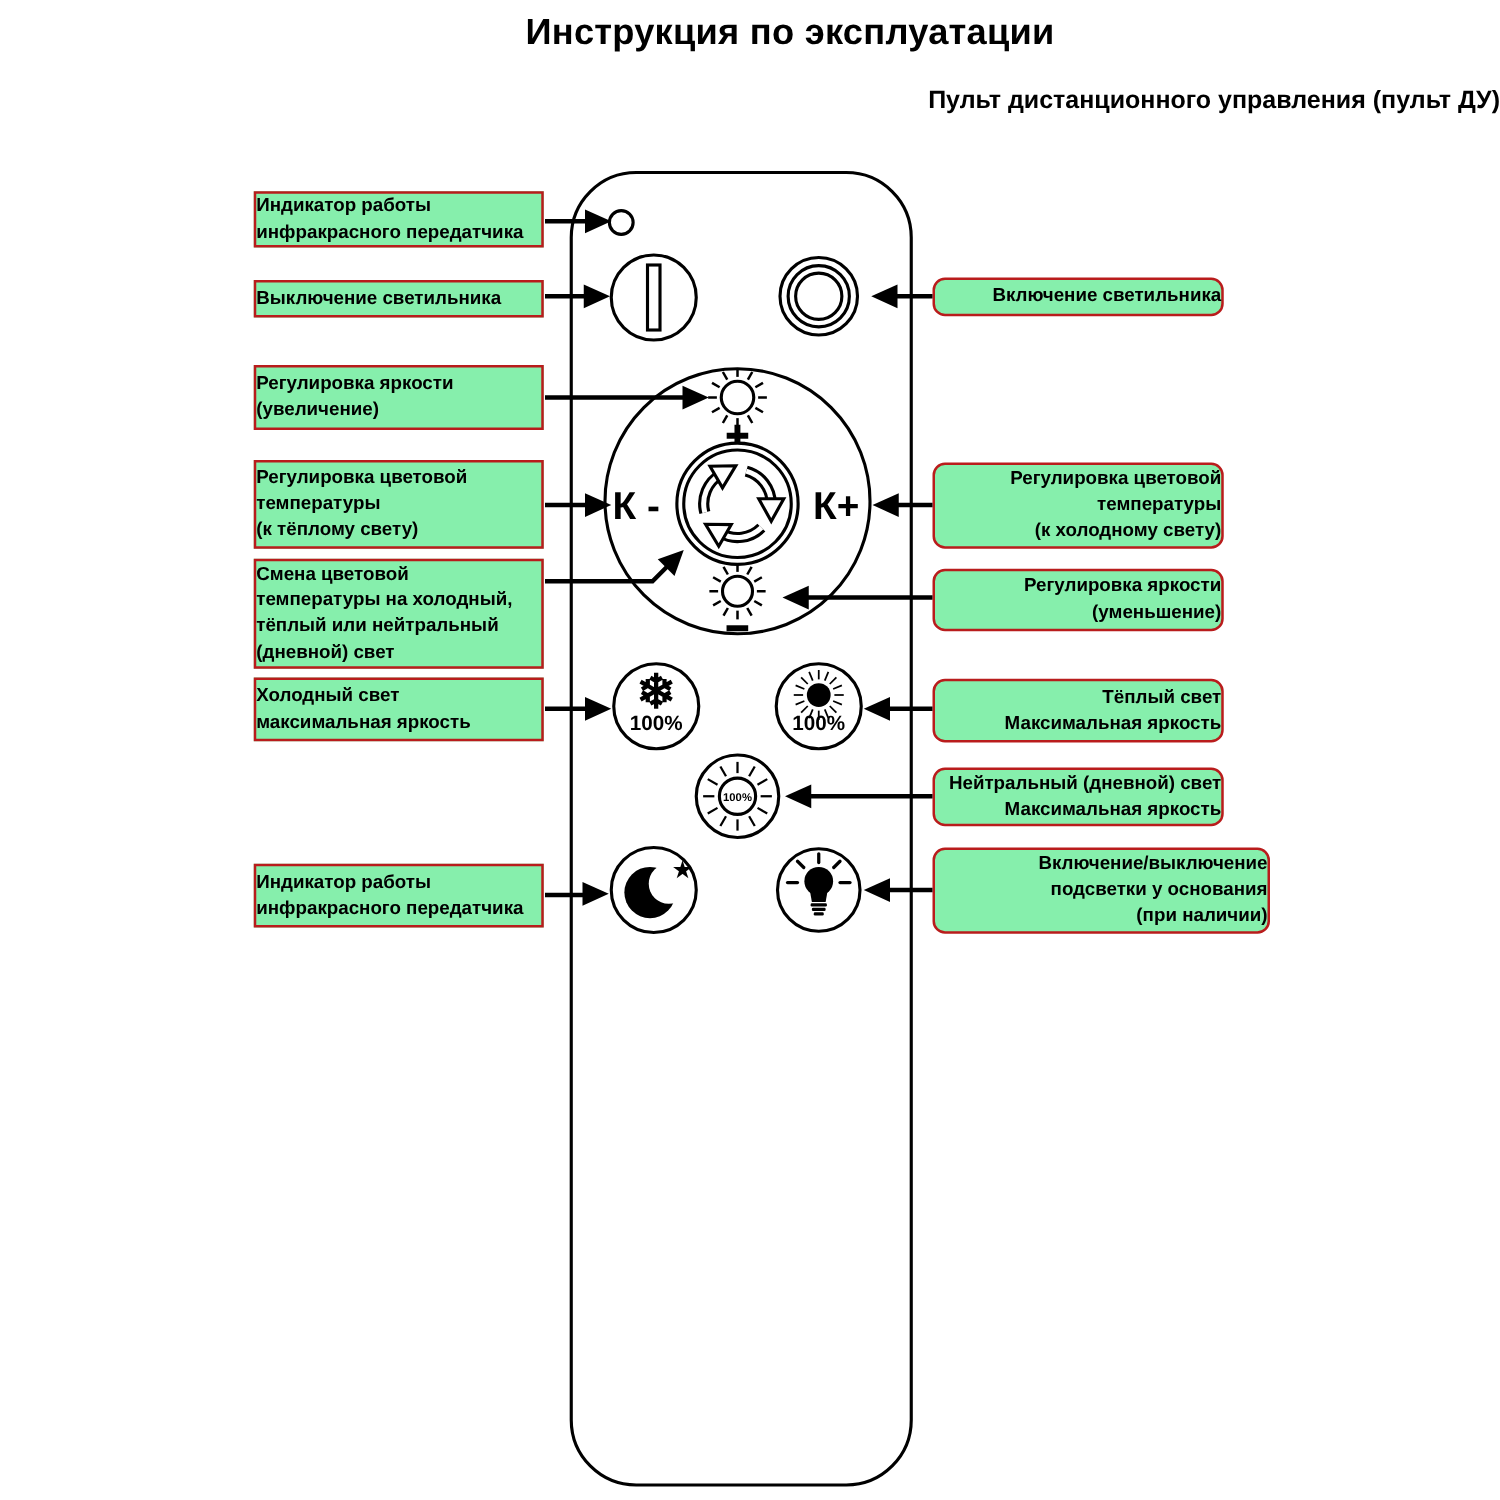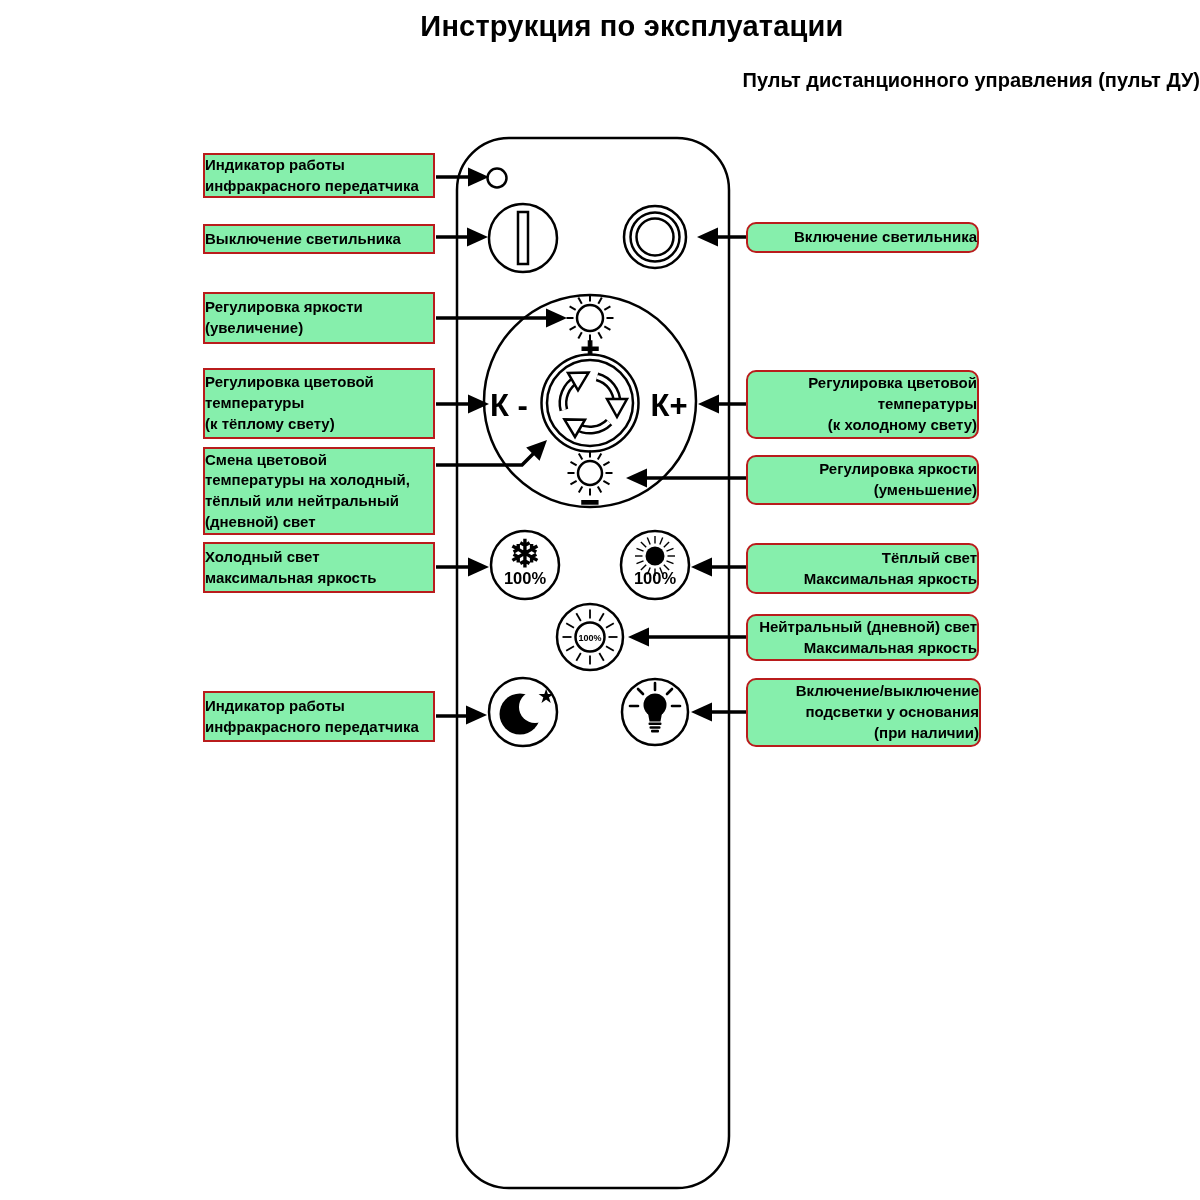--- a/index.html
+++ b/index.html
@@ -48,21 +48,21 @@
   <div class="label-box label-right" style="left:746px;top:222px;width:233px;height:31px;">Включение светильника</div>
   <div class="label-box label-right" style="left:746px;top:370px;width:233px;height:69px;">Регулировка цветовой
 температуры
 (к холодному свету)</div>
   <div class="label-box label-right" style="left:746px;top:455px;width:233px;height:50px;">Регулировка яркости
 (уменьшение)</div>
   <div class="label-box label-right" style="left:746px;top:543px;width:233px;height:51px;">Тёплый свет
 Максимальная яркость</div>
   <div class="label-box label-right" style="left:746px;top:614px;width:233px;height:47px;">Нейтральный (дневной) свет
 Максимальная яркость</div>
-  <div class="label-box label-right" style="left:746px;top:678px;width:235px;height:69px;">Включение/выключение
+  <div class="label-box label-right" style="left:746px;top:678px;width:270px;height:69px;">Включение/выключение
 подсветки у основания
 (при наличии)</div>
 
   <svg width="1200" height="1200" viewBox="0 0 1200 1200">
 
     <rect x="457" y="138" width="272" height="1050" rx="52" class="oc"></rect>
 
     <circle cx="497" cy="178" r="9.5" class="oc"></circle>
 
     <g>

